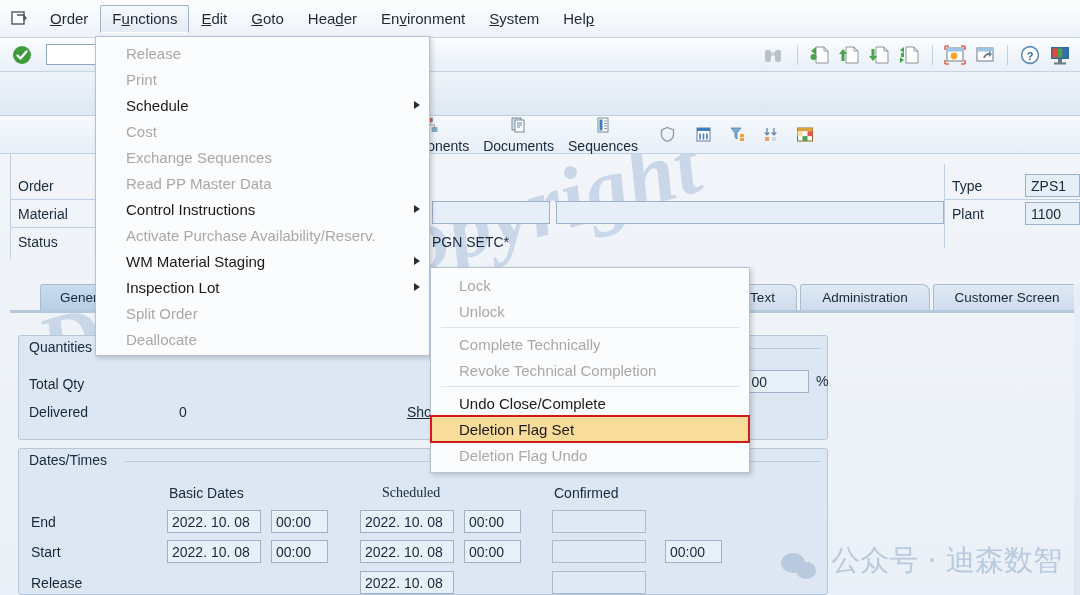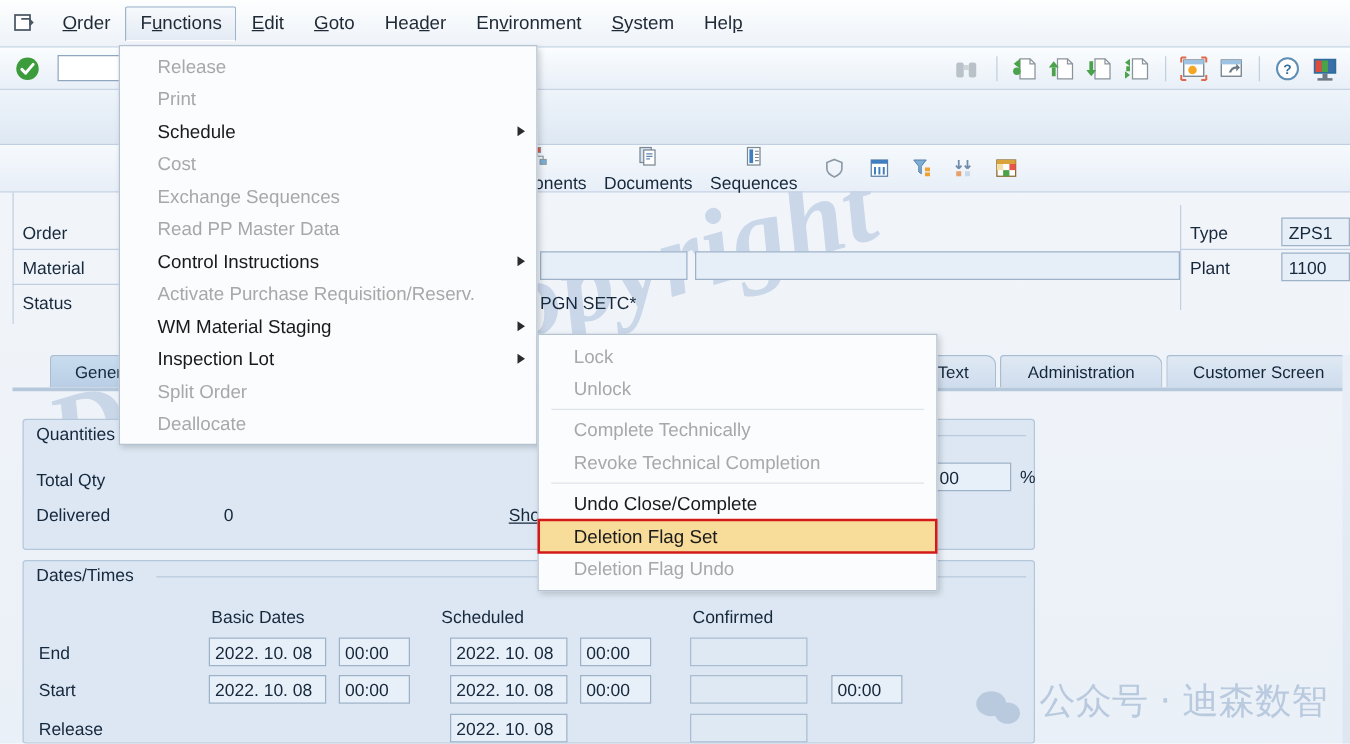--- a/index.html
+++ b/index.html
@@ -531,21 +531,21 @@
     <div class="flabel" style="left:160px; top:68px;">0</div>
     <div class="flabel" style="left:388px; top:68px; text-decoration:underline;">Short</div>
     <div class="fbox" style="left:672px; top:64px; width:28px;"></div>
   </div>
 
   <div class="group" style="left:18px; top:448px; width:810px; height:147px;">
     <div class="group-title" style="left:10px; top:3px;">Dates/Times</div>
     <div class="grp-rule" style="left:106px; top:12px; width:696px;"></div>
 
     <div class="flabel" style="left:150px; top:36px;">Basic Dates</div>
-    <div class="flabel" style="left:334px; top:36px;">Scheduled</div>
+    <div class="flabel" style="left:363px; top:36px;font-family:Liberation Serif, serif;">Scheduled</div>
     <div class="flabel" style="left:535px; top:36px;">Confirmed</div>
 
     <div class="flabel" style="left:12px; top:65px;">End</div>
     <div class="fbox" style="left:148px; top:61px; width:94px;">
       <span>2022. 10. 08</span>
     </div>
     <div class="fbox" style="left:252px; top:61px; width:57px;">
       <span>00:00</span>
     </div>
     <div class="fbox" style="left:341px; top:61px; width:94px;">
@@ -607,21 +607,21 @@
       <span>Exchange Sequences</span>
     </div>
     <div class="mrow disabled">
       <span>Read PP Master Data</span>
     </div>
     <div class="mrow">
       <span>Control Instructions</span>
       <span class="arrow"></span>
     </div>
     <div class="mrow disabled">
-      <span>Activate Purchase Requisition/Reserv.</span>
+      <span>Activate Purchase Availability/Reserv.</span>
     </div>
     <div class="mrow">
       <span>WM Material Staging</span>
       <span class="arrow"></span>
     </div>
     <div class="mrow">
       <span>Inspection Lot</span>
       <span class="arrow"></span>
     </div>
     <div class="mrow disabled">

